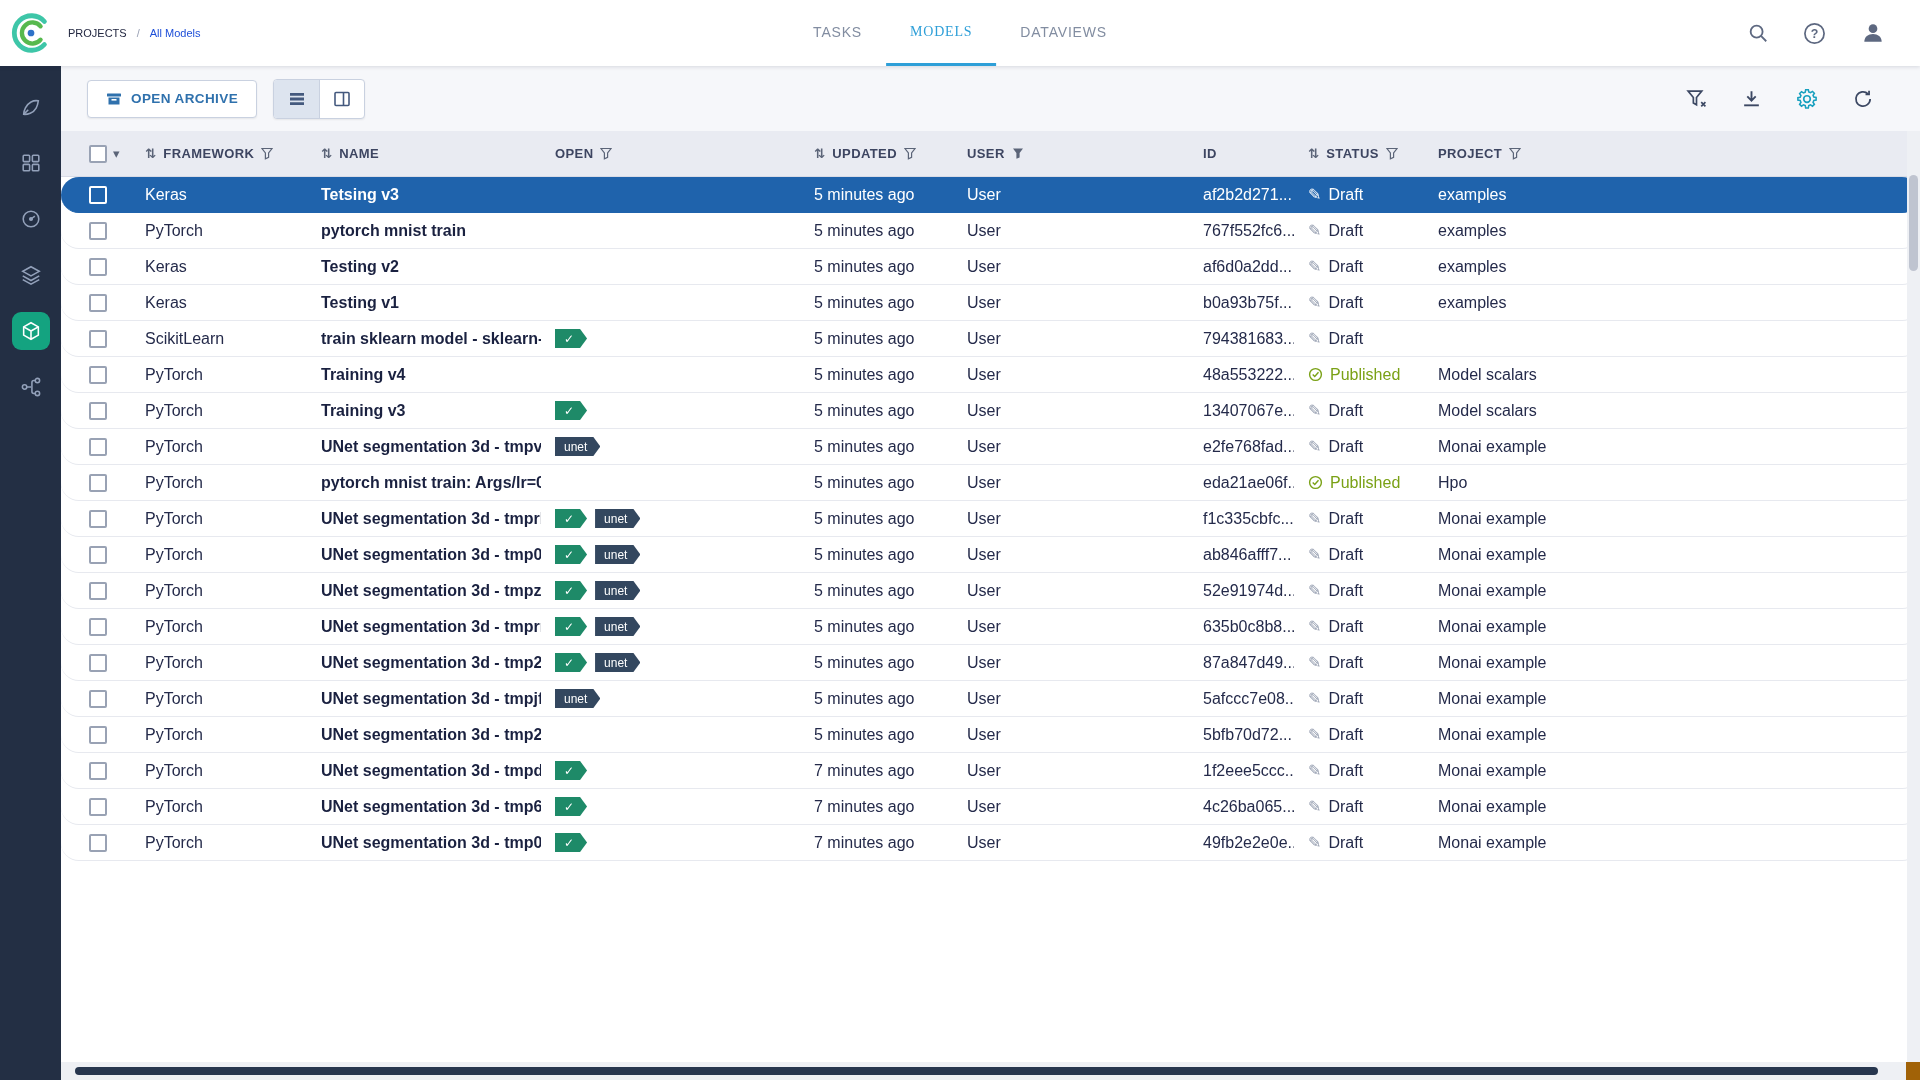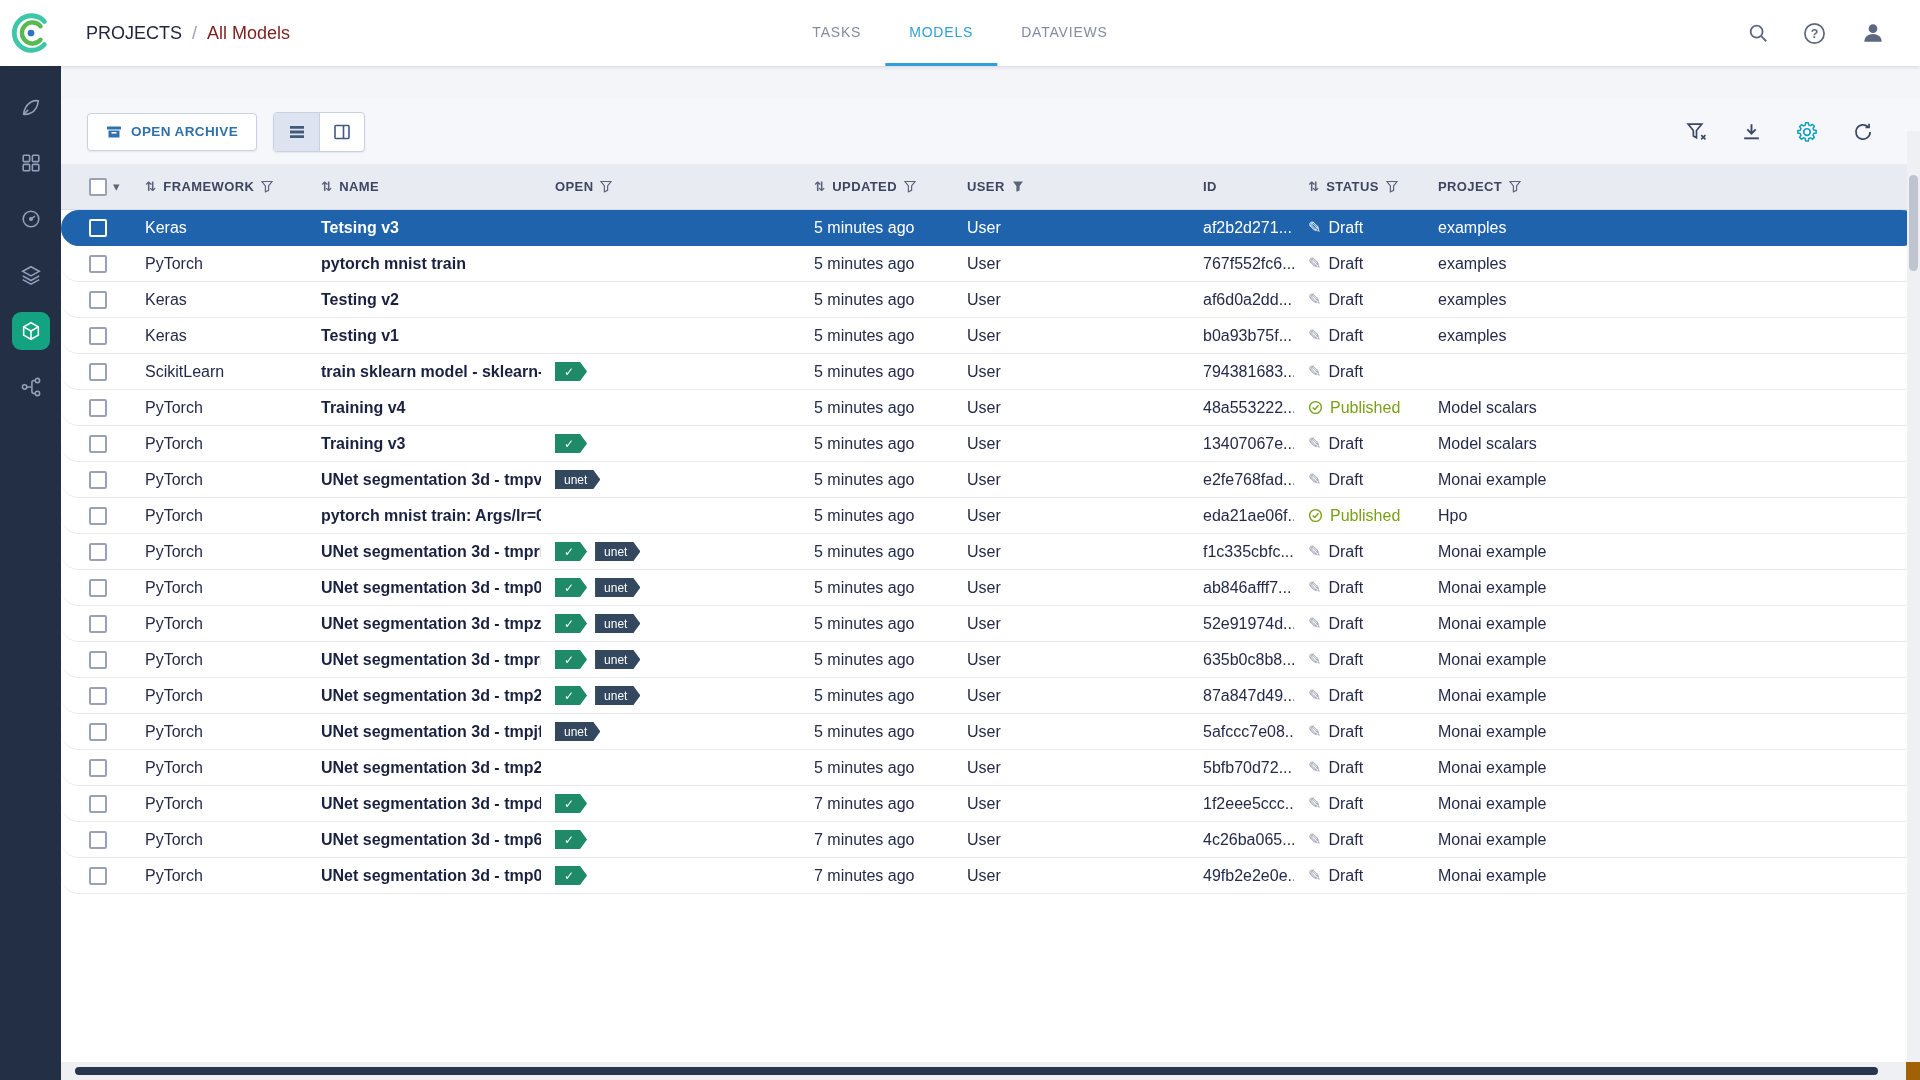--- a/index.html
+++ b/index.html
@@ -3,42 +3,42 @@
 <meta charset="utf-8">
 <style>
   * { margin:0; padding:0; box-sizing:border-box; }
   html,body { width:1920px; height:1080px; overflow:hidden; background:#f4f5f9;
     font-family:"Liberation Sans","DejaVu Sans",sans-serif; }
 
   
   .topbar { position:absolute; left:0; top:0; width:1920px; height:66px; background:#fff;
     display:flex; align-items:center; z-index:20; box-shadow:0 1px 4px rgba(20,30,60,.14); }
   .logo-box { width:61px; height:66px; display:flex; align-items:center; justify-content:center; }
-  .breadcrumb { display:flex; align-items:center; gap:10px; font-size:18px; margin-left:25px; }
+  .breadcrumb { display:flex; align-items:center; gap:10px; font-size:11px; margin-left:7px; }
   .breadcrumb .root { color:#222740; }
   .breadcrumb .sep { color:#9aa1b5; }
-  .breadcrumb .current { color:#7f1d1d; }
+  .breadcrumb .current { color:#1d4ed8; }
   .tabs { position:absolute; left:50%; top:0; height:66px; transform:translateX(-50%);
     display:flex; align-items:stretch; }
   .tab { display:flex; align-items:center; padding:16px 24px; font-size:14px; letter-spacing:.8px;
     color:#828da1; cursor:pointer; border-bottom:3px solid transparent; font-weight:500; }
-  .tab.active { color:#2e9fd8; border-bottom-color:#2e9fd8; }
+  .tab.active { color:#2e9fd8; border-bottom-color:#2e9fd8;font-family:Liberation Serif, serif; }
   .top-actions { margin-left:auto; display:flex; align-items:center; gap:30px; padding-right:32px; color:#5d6880; }
   .icon-btn { background:none; border:none; color:inherit; cursor:pointer; display:flex; align-items:center; justify-content:center; padding:2px; }
 
   
   .sidebar { position:absolute; left:0; top:66px; bottom:0; width:61px; background:#232f44;
     display:flex; flex-direction:column; align-items:center; padding-top:13px; z-index:10; }
   .side-item { width:56px; height:56px; display:flex; align-items:center; justify-content:center;
     color:#93a1ba; cursor:pointer; }
   .side-item .active-pill { width:38px; height:38px; border-radius:9px; background:#14a380;
     display:flex; align-items:center; justify-content:center; color:#fff; }
 
   
-  .content { position:absolute; left:61px; top:66px; right:0; bottom:0; background:#a16207; overflow:hidden;margin-top:33px; }
+  .content { position:absolute; left:61px; top:66px; right:0; bottom:0; background:#a16207; overflow:hidden; }
 
   .toolbar { height:65px; display:flex; align-items:center; gap:16px; padding:0 26px; background:#f6f7fa; }
   .btn-archive { display:flex; align-items:center; gap:9px; height:38px; padding:0 18px;
     background:#fff; border:1px solid #c9d1e0; border-radius:4px; color:#2f71ad; font-weight:700;
     font-size:13.5px; letter-spacing:.4px; cursor:pointer; box-shadow:0 1px 2px rgba(0,0,0,.07);
     font-family:inherit; }
   .view-toggle { display:flex; border:1px solid #c9d1e0; border-radius:4px; overflow:hidden;
     background:#fff; box-shadow:0 1px 2px rgba(0,0,0,.07); }
   .view-toggle .seg { width:45px; height:38px; display:flex; align-items:center; justify-content:center;
     color:#44597e; background:none; border:none; cursor:pointer; }

